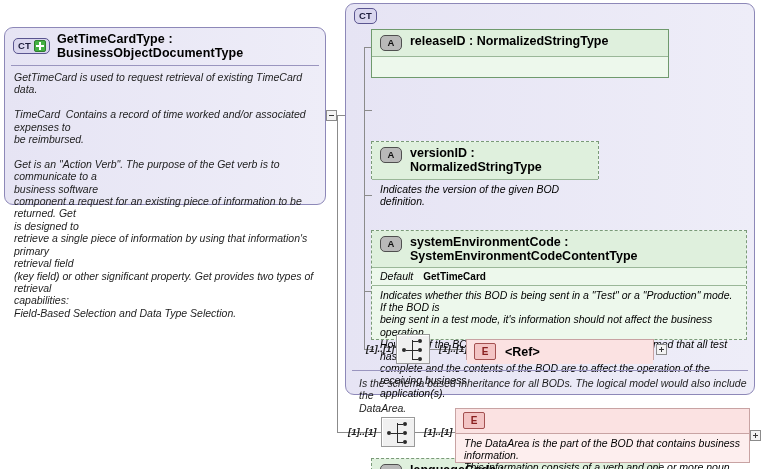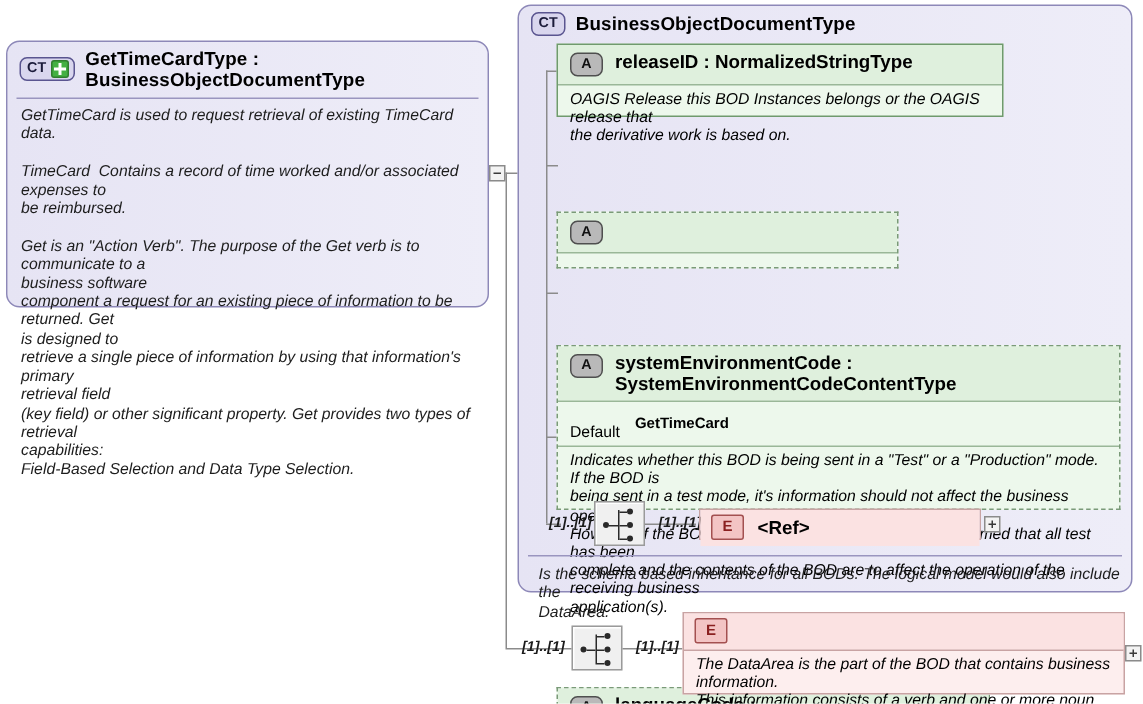--- a/index.html
+++ b/index.html
@@ -76,21 +76,21 @@
     width:20px;height:14px;margin-top:1px;
     border:1px solid #4f4f4f;border-radius:5px;
     background:#b9b9b9;
     font-size:9.5px;font-weight:bold;color:#111;line-height:1;
   }
   .attr-sep{height:1px;background:#9ab798;}
   .attr-default{
     display:flex;align-items:center;gap:10px;
     padding:2px 8px 3px 8px;font-size:10.5px;
   }
-  .attr-default .k{margin-top:12px;}
+  .attr-default .k{font-style:italic;}
   .attr-default .v{font-weight:bold;font-size:10px;}
   .attr-doc{
     padding:3px 8px 4px 8px;
     font-style:italic;font-size:10.5px;line-height:12.2px;
   }
 
   
   .el-box{
     background:#fdeeee;
     border:1px solid #c8a3a3;
@@ -170,47 +170,46 @@
 </div>
 
 <div class="toggle" style="left:326px;top:110px;"></div>
 <div class="line-h" style="left:337px;top:115px;width:8px;"></div>
 
 <div class="abs ct-box" style="left:345px;top:3px;width:410px;height:392px;">
   <div class="ct-head" style="padding-bottom:3px;">
     <span class="badge-ct">
       <span class="lbl">CT</span>
     </span>
-    <span>BusinessObjectDocumentType</span>
   </div>
 </div>
 
 <div class="line-v" style="left:364px;top:47px;height:302px;"></div>
 
 <div class="line-h" style="left:364px;top:47px;width:8px;"></div>
 <div class="line-h" style="left:364px;top:110px;width:8px;"></div>
 <div class="line-h" style="left:364px;top:195px;width:8px;"></div>
 <div class="line-h" style="left:364px;top:291px;width:8px;"></div>
 <div class="line-h" style="left:364px;top:349px;width:10px;"></div>
 
 <div class="abs attr-box req" style="left:371px;top:29px;width:298px;height:49px;">
   <div class="attr-head">
     <span class="badge-a">A</span>
     <span class="ttl">releaseID : NormalizedStringType</span>
   </div>
   <div class="attr-sep"></div>
-  <div class="attr-doc" style="white-space:pre-wrap;">OAGIS Release this BOD Instances belongs or the OAGIS release that
-the derivative work is based on.</div>
 </div>
 
 <div class="abs attr-box" style="left:371px;top:92px;width:228px;height:38px;">
   <div class="attr-head">
     <span class="badge-a">A</span>
-  </div>
-  <div class="attr-sep"></div>
+    <span class="ttl">versionID : NormalizedStringType</span>
+  </div>
+  <div class="attr-sep"></div>
+  <div class="attr-doc" style="white-space:pre-wrap;">Indicates the version of the given BOD definition.</div>
 </div>
 
 <div class="abs attr-box" style="left:371px;top:143px;width:376px;height:110px;">
   <div class="attr-head" style="padding-bottom:4px;">
     <span class="badge-a">A</span>
     <span class="ttl">systemEnvironmentCode : SystemEnvironmentCodeContentType</span>
   </div>
   <div class="attr-sep"></div>
   <div class="attr-default">
     <span class="k">Default</span>

